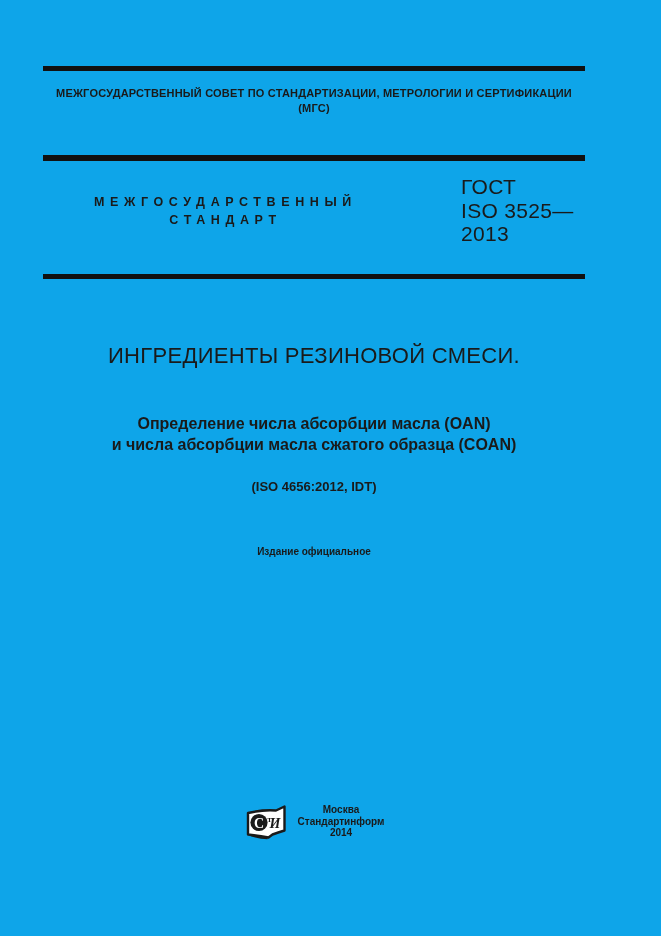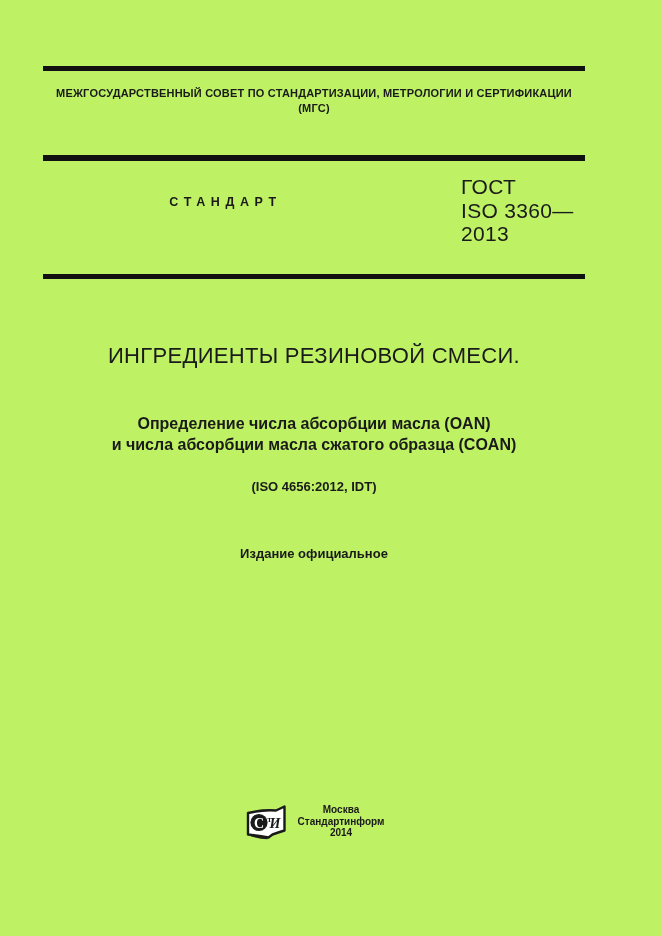--- a/index.html
+++ b/index.html
@@ -1,21 +1,21 @@
 <!DOCTYPE html>
 <html><head>
 <meta charset="utf-8">
 <style>
   html,body{margin:0;padding:0;}
   body{
     width:661px;height:936px;background:#e9e9e9;
     font-family:"Liberation Sans","DejaVu Sans",sans-serif;
   }
   .page{
-    position:relative;width:661px;height:936px;background:#bef264;
+    position:relative;width:661px;height:936px;background:#0ea5e9;
     color:#1a1a1a;overflow:hidden;
   }
   .rule{position:absolute;left:43px;width:542px;background:#111;}
   .rule-1{top:66px;height:5px;}
   .rule-2{top:155px;height:6px;}
   .rule-3{top:274px;height:5px;}
 
   .council-header{
     position:absolute;top:86px;left:43px;width:542px;
     text-align:center;font-weight:bold;font-size:11px;line-height:14.5px;
@@ -40,21 +40,21 @@
   .doc-subtitle{
     position:absolute;top:414px;left:20px;width:588px;
     text-align:center;font-weight:bold;font-size:16px;line-height:20.5px;
   }
   .iso-ref{
     position:absolute;top:479px;left:43px;width:542px;
     text-align:center;font-weight:bold;font-size:13px;
   }
   .edition-note{
     position:absolute;top:546px;left:43px;width:542px;
-    text-align:center;font-weight:bold;font-size:13px;
+    text-align:center;font-weight:bold;font-size:10px;
   }
 
   .imprint-text{
     position:absolute;top:804px;left:281px;width:120px;
     text-align:center;font-weight:bold;font-size:10px;line-height:11.5px;
   }
   .logo-wrap{position:absolute;top:805px;left:245px;width:43px;height:37px;}
 </style>
 </head>
 <body>
@@ -64,26 +64,27 @@
   <div class="rule rule-1"></div>
 
   <div class="council-header">
     <div>МЕЖГОСУДАРСТВЕННЫЙ СОВЕТ ПО СТАНДАРТИЗАЦИИ, МЕТРОЛОГИИ И СЕРТИФИКАЦИИ</div>
     <div>(МГС)</div>
   </div>
 
   <div class="rule rule-2"></div>
 
   <div class="designation-left">
+    <div>МЕЖГОСУДАРСТВЕННЫЙ</div>
     <div>СТАНДАРТ</div>
   </div>
 
   <div class="designation-right">
     <div>ГОСТ</div>
-    <div>ISO 3360—</div>
+    <div>ISO 3525—</div>
     <div>2013</div>
   </div>
 
   <div class="rule rule-3"></div>
 
   <div class="doc-title">
     <div>ИНГРЕДИЕНТЫ РЕЗИНОВОЙ СМЕСИ.</div>
   </div>
 
   <div class="doc-subtitle">

